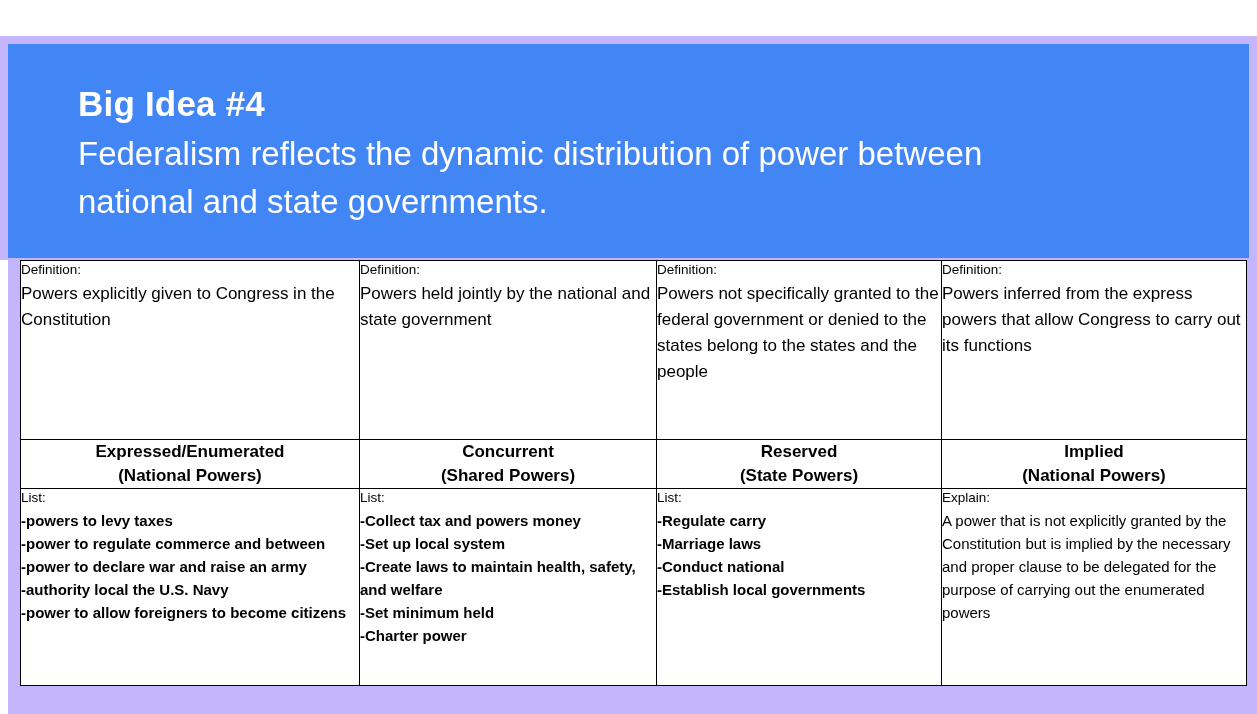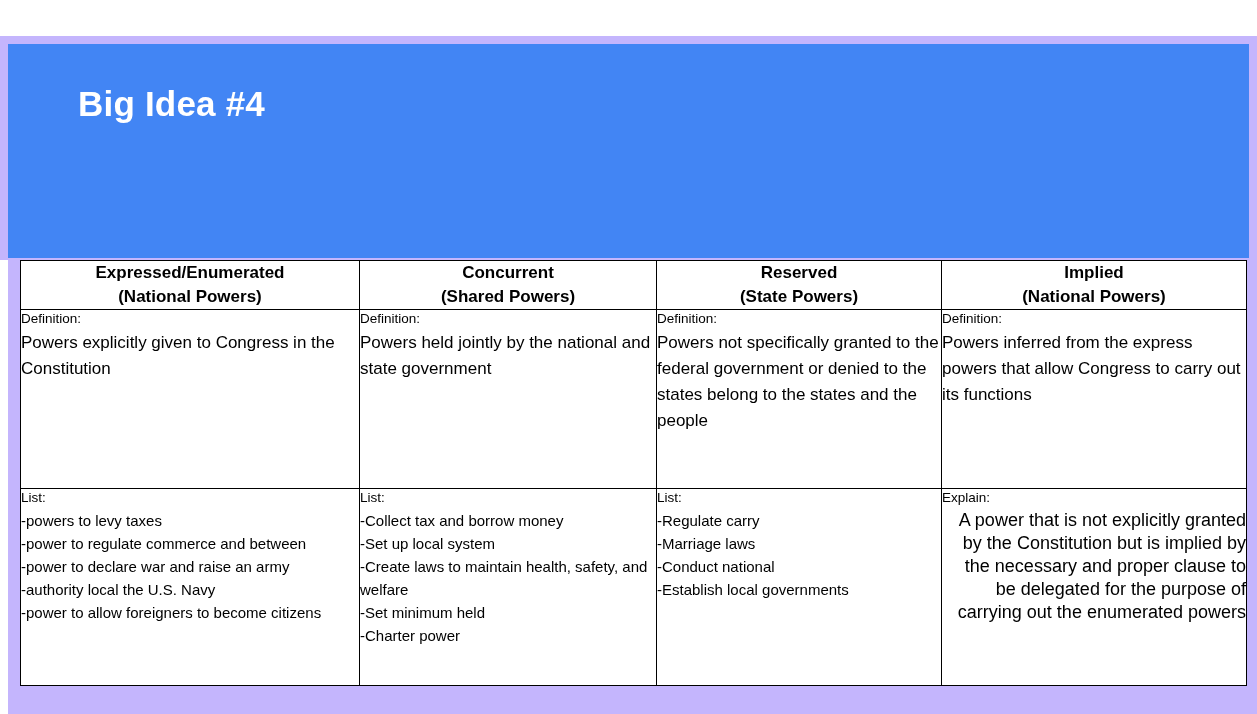--- a/index.html
+++ b/index.html
@@ -108,100 +108,100 @@
   }
   .list-cell {
     padding: 13px 12px 10px 10px;
     height: 196px;
   }
   .list-text {
     font-size: 15px;
     color: #000000;
     line-height: 23px;
   }
-  .list-text div { white-space: normal; }
+  .list-text div { white-space: normal; font-weight: bold; }
   .explain-text {
-    font-size: 18px;
+    font-size: 15px;
     color: #000000;
     line-height: 23px;
-    text-align: right;
   }
   
   .edge-left {
     position: absolute;
     left: 0; top: 224px;
     width: 8px; height: 490px;
     background: #ffffff;
   }
 </style>
 </head>
 <body>
 
 <div class="slide">
 
   <div class="banner">
     <div class="banner-title">Big Idea #4</div>
+    <div class="banner-sub">Federalism reflects the dynamic distribution of power between national and state governments.</div>
   </div>
 
   <div class="edge-left"></div>
 
   <div class="table-wrap">
     <table class="powers">
       <tbody>
           <tr>
+        <td class="def-cell col1">
+          <div class="small-label">Definition:</div>
+          <div class="def-text">Powers explicitly given to Congress in the Constitution</div>
+        </td>
+        <td class="def-cell col2">
+          <div class="small-label">Definition:</div>
+          <div class="def-text">Powers held jointly by the national and state government</div>
+        </td>
+        <td class="def-cell col3">
+          <div class="small-label">Definition:</div>
+          <div class="def-text">Powers not specifically granted to the federal government or denied to the states belong to the states and the people</div>
+        </td>
+        <td class="def-cell col4">
+          <div class="small-label">Definition:</div>
+          <div class="def-text">Powers inferred from the express powers that allow Congress to carry out its functions</div>
+        </td>
+      </tr>
+      <tr>
         <td class="hdr-cell col1">
           <div class="hdr-line1">Expressed/Enumerated</div>
           <div class="hdr-line2">(National Powers)</div>
         </td>
         <td class="hdr-cell col2">
           <div class="hdr-line1">Concurrent</div>
           <div class="hdr-line2">(Shared Powers)</div>
         </td>
         <td class="hdr-cell col3">
           <div class="hdr-line1">Reserved</div>
           <div class="hdr-line2">(State Powers)</div>
         </td>
         <td class="hdr-cell col4">
           <div class="hdr-line1">Implied</div>
           <div class="hdr-line2">(National Powers)</div>
-        </td>
-      </tr>
-      <tr>
-        <td class="def-cell col1">
-          <div class="small-label">Definition:</div>
-          <div class="def-text">Powers explicitly given to Congress in the Constitution</div>
-        </td>
-        <td class="def-cell col2">
-          <div class="small-label">Definition:</div>
-          <div class="def-text">Powers held jointly by the national and state government</div>
-        </td>
-        <td class="def-cell col3">
-          <div class="small-label">Definition:</div>
-          <div class="def-text">Powers not specifically granted to the federal government or denied to the states belong to the states and the people</div>
-        </td>
-        <td class="def-cell col4">
-          <div class="small-label">Definition:</div>
-          <div class="def-text">Powers inferred from the express powers that allow Congress to carry out its functions</div>
         </td>
       </tr>
       <tr>
         <td class="list-cell col1">
           <div class="small-label">List:</div>
           <div class="list-text">
                 <div>-powers to levy taxes</div>
                 <div>-power to regulate commerce and between</div>
                 <div>-power to declare war and raise an army</div>
                 <div>-authority local the U.S. Navy</div>
                 <div>-power to allow foreigners to become citizens</div>
               </div>
         </td>
         <td class="list-cell col2">
           <div class="small-label">List:</div>
           <div class="list-text">
-                <div>-Collect tax and borrow money</div>
+                <div>-Collect tax and powers money</div>
                 <div>-Set up local system</div>
                 <div>-Create laws to maintain health, safety, and welfare</div>
                 <div>-Set minimum held</div>
                 <div>-Charter power</div>
               </div>
         </td>
         <td class="list-cell col3">
           <div class="small-label">List:</div>
           <div class="list-text">
                 <div>-Regulate carry</div>

